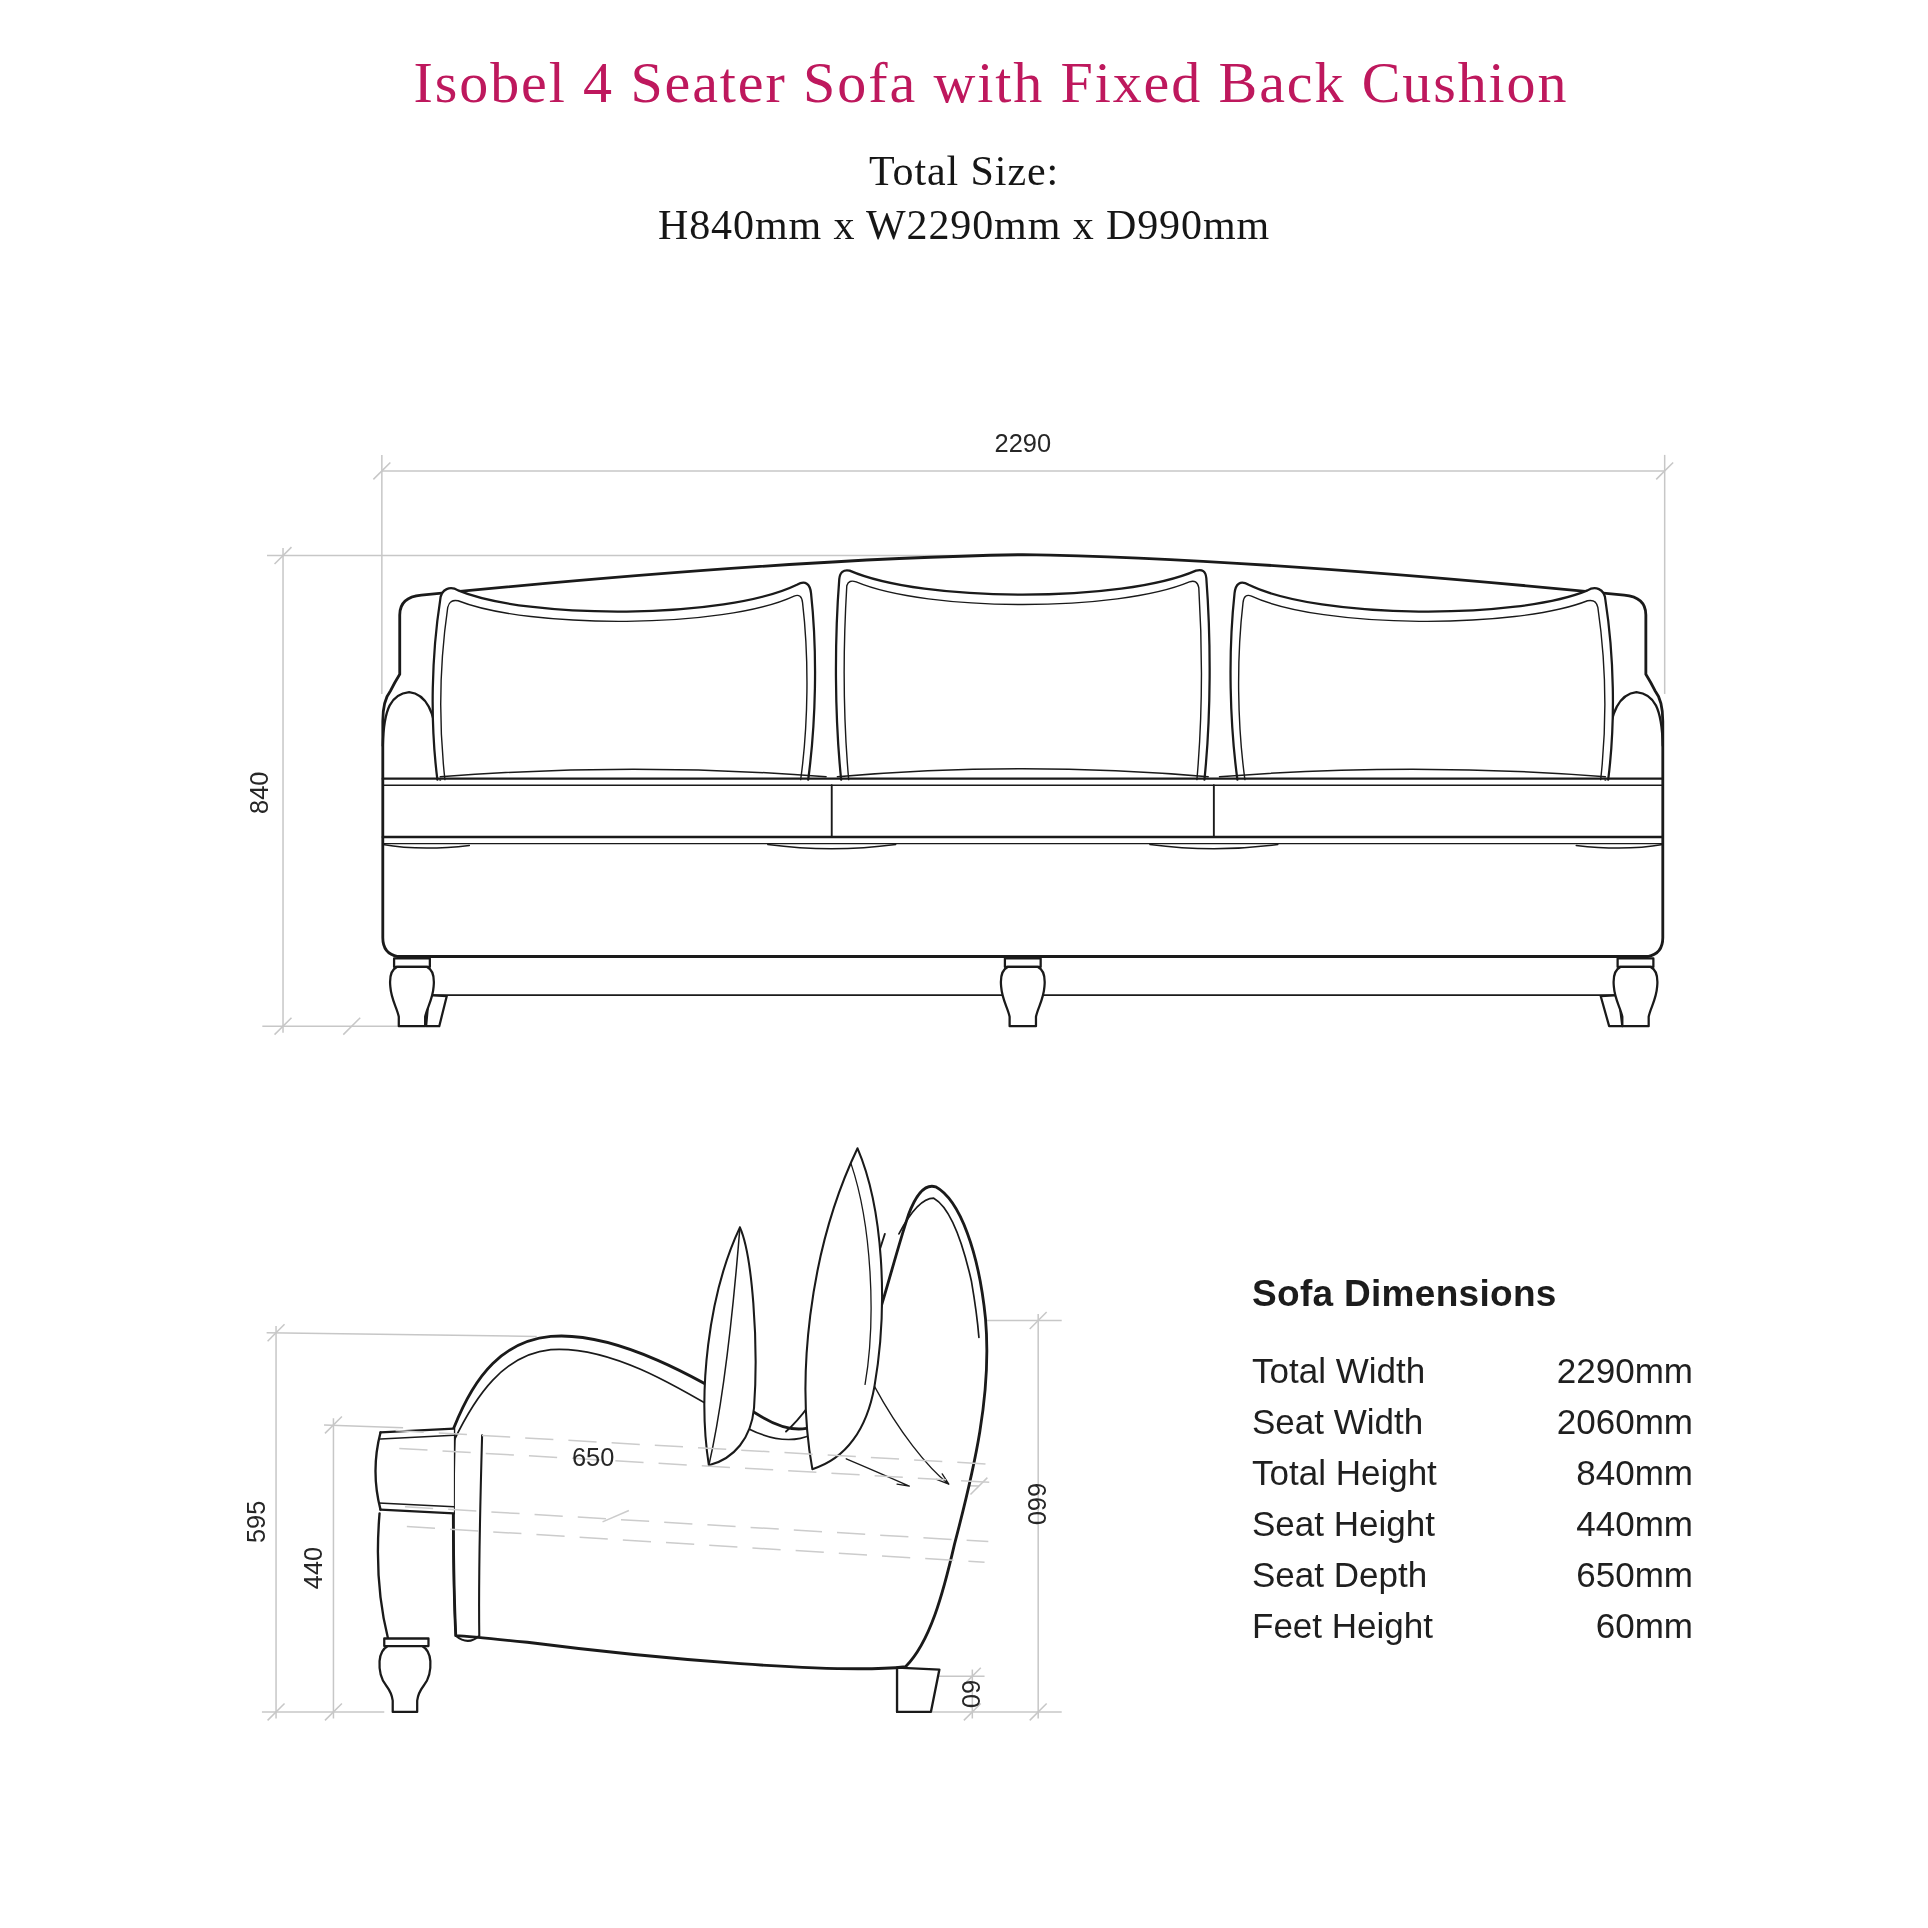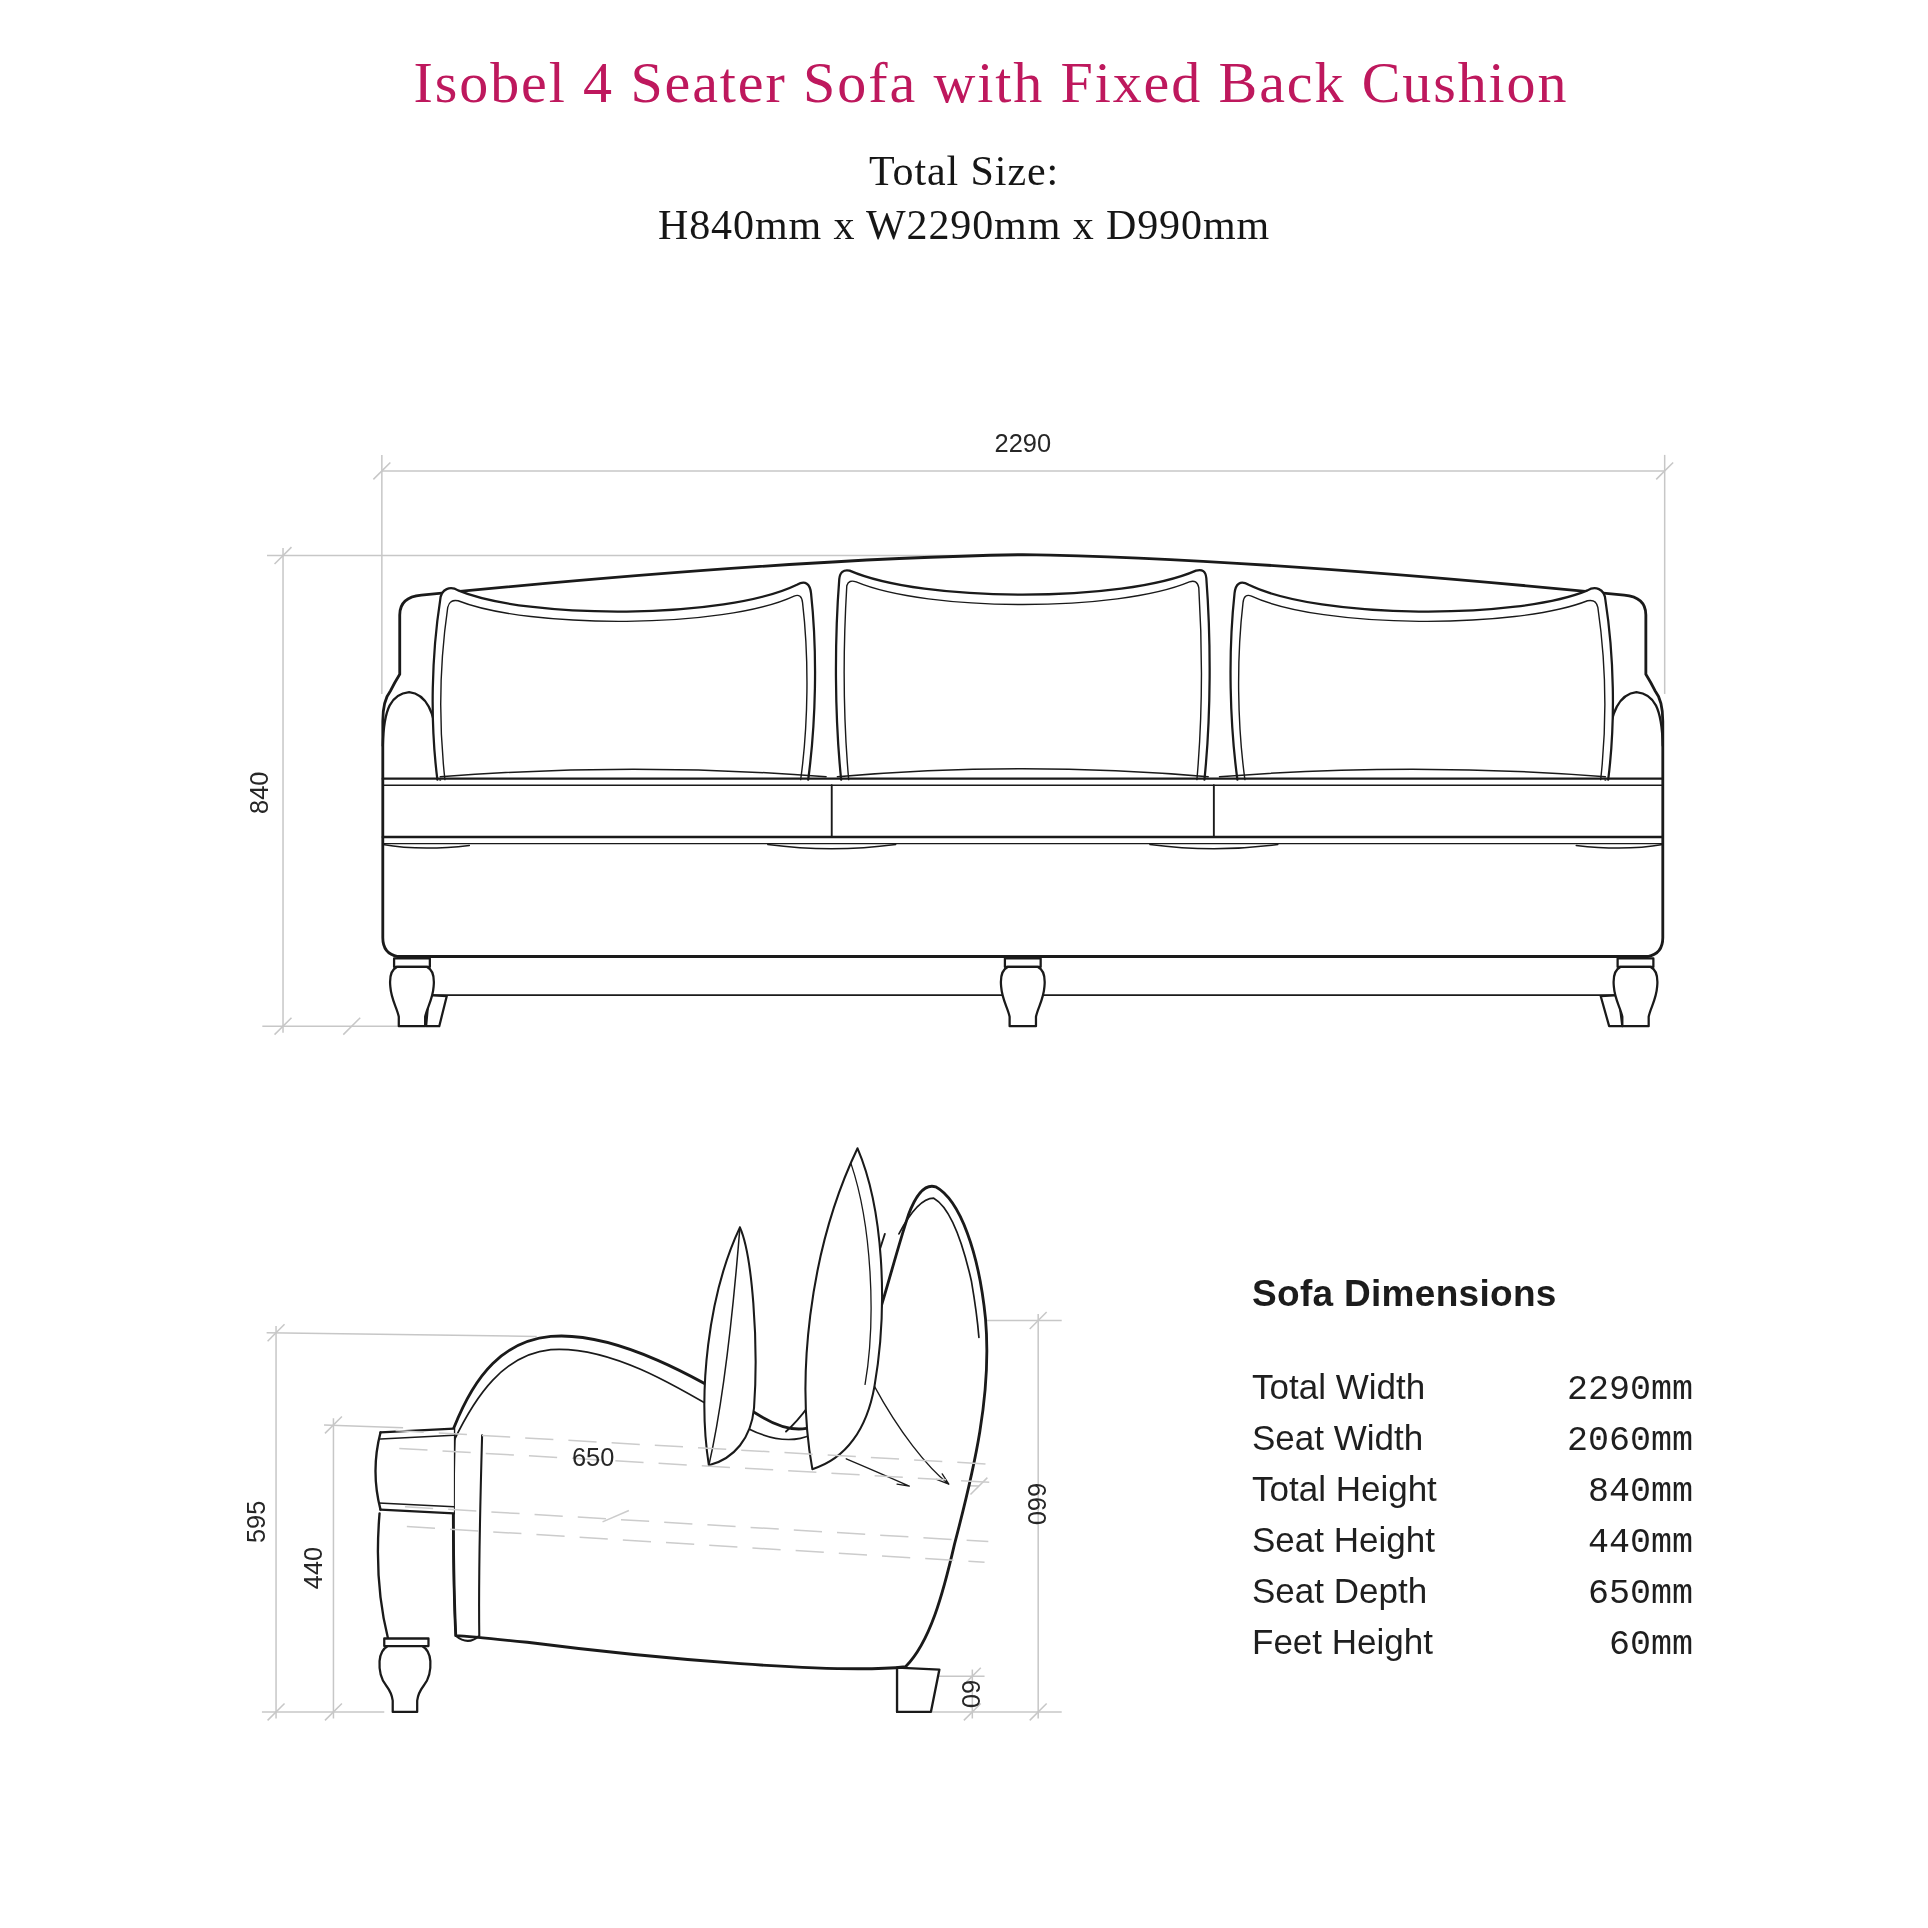--- a/index.html
+++ b/index.html
@@ -8,24 +8,24 @@
   .title{position:absolute;left:0;top:49px;width:1928px;text-align:center;
          font-family:"Liberation Serif",serif;font-weight:400;font-size:58px;
          letter-spacing:1.9px;color:#be185d;padding-left:27px;}
   .subtitle{position:absolute;left:0;top:145px;width:1928px;text-align:center;
             font-family:"Liberation Serif",serif;font-weight:400;font-size:42px;
             letter-spacing:0.9px;color:#161616;line-height:1.28;}
   svg{position:absolute;}
   svg text{font-family:"Liberation Sans",sans-serif;font-size:27px;fill:#262626;}
   .dim-table{position:absolute;left:1252px;top:1241px;width:441px;}
   .dim-table .heading{font-size:37px;font-weight:bold;color:#1c1c1c;letter-spacing:0.3px;margin-top:32px;}
-  .dim-rows{margin-top:52px;}
+  .dim-rows{margin-top:36px;}
   .dim-row{display:flex;justify-content:space-between;align-items:baseline;height:51px;}
   .dim-row .lbl{font-size:35px;color:#1f1f1f;}
-  .dim-row .val{font-size:35px;color:#1f1f1f;text-align:right;font-family:Liberation Mono, monospace;}
+  .dim-row .val{font-size:35px;color:#1f1f1f;text-align:right;}
 </style>
 </head>
 <body>
 
 <div class="page">
 
   <div class="title">Isobel 4 Seater Sofa with Fixed Back Cushion</div>
 
   <div class="subtitle">
     <div>Total Size:</div>

